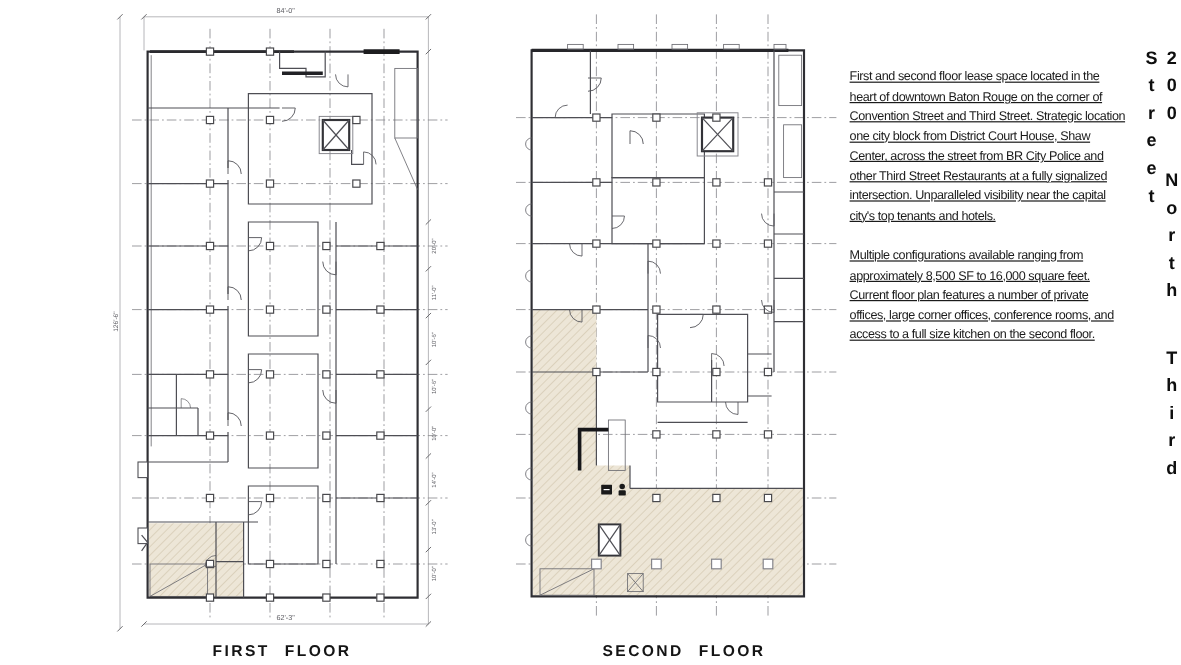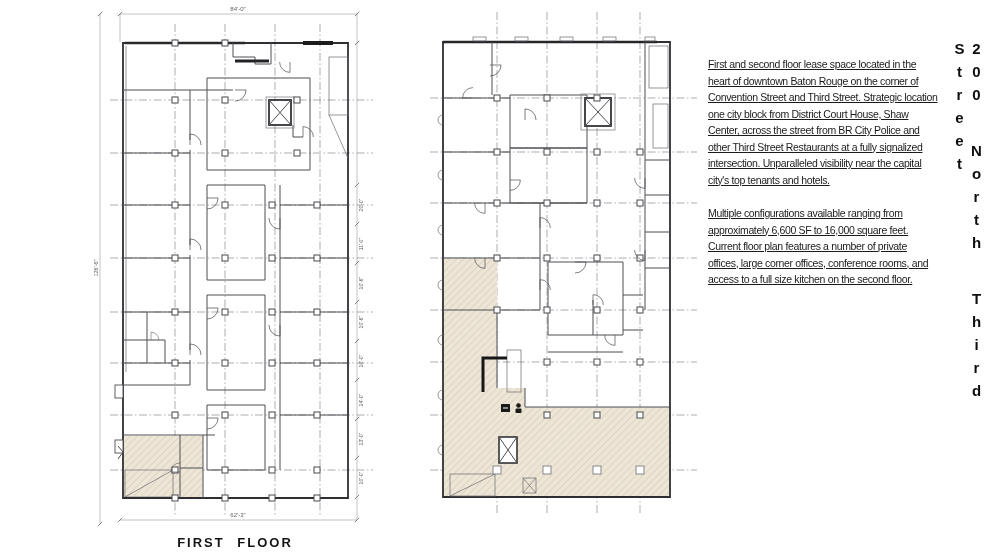--- a/index.html
+++ b/index.html
@@ -331,23 +331,24 @@
         <use href="#door" transform="translate(60,258) rotate(180) scale(0.8)"></use>
         <use href="#door" transform="translate(115,290) scale(0.8)"></use>
         <use href="#door" transform="translate(150,262) rotate(90) scale(0.85)"></use>
         <use href="#door" transform="translate(168,305) scale(0.8)"></use>
         <use href="#door" transform="translate(190,335) rotate(180) scale(0.8)"></use>
         <use href="#door" transform="translate(220,178) rotate(180) scale(0.8)"></use>
         <use href="#door" transform="translate(220,250) rotate(180) scale(0.8)"></use>
       </g>
     </svg>
   </div>
+  <div class="plan-label" style="left:425px;top:535px;width:290px;">SECOND FLOOR</div>
 
   
   <div class="description">
     <p>First and second floor lease space located in the heart of downtown Baton Rouge on the corner of Convention Street and Third Street. Strategic location one city block from District Court House, Shaw Center, across the street from BR City Police and other Third Street Restaurants at a fully signalized intersection. Unparalleled visibility near the capital city's top tenants and hotels.</p>
-    <p>Multiple configurations available ranging from approximately 6,600 SF to 16,000 square feet. Current floor plan features a number of private offices, large corner offices, conference rooms, and access to a full size kitchen on the second floor.</p>
+    <p>Multiple configurations available ranging from approximately 8,500 SF to 16,000 square feet. Current floor plan features a number of private offices, large corner offices, conference rooms, and access to a full size kitchen on the second floor.</p>
   </div>
 
   
   <div class="vertical-title">200 North Third Street</div>
 
 </div>
 
 </body></html>

